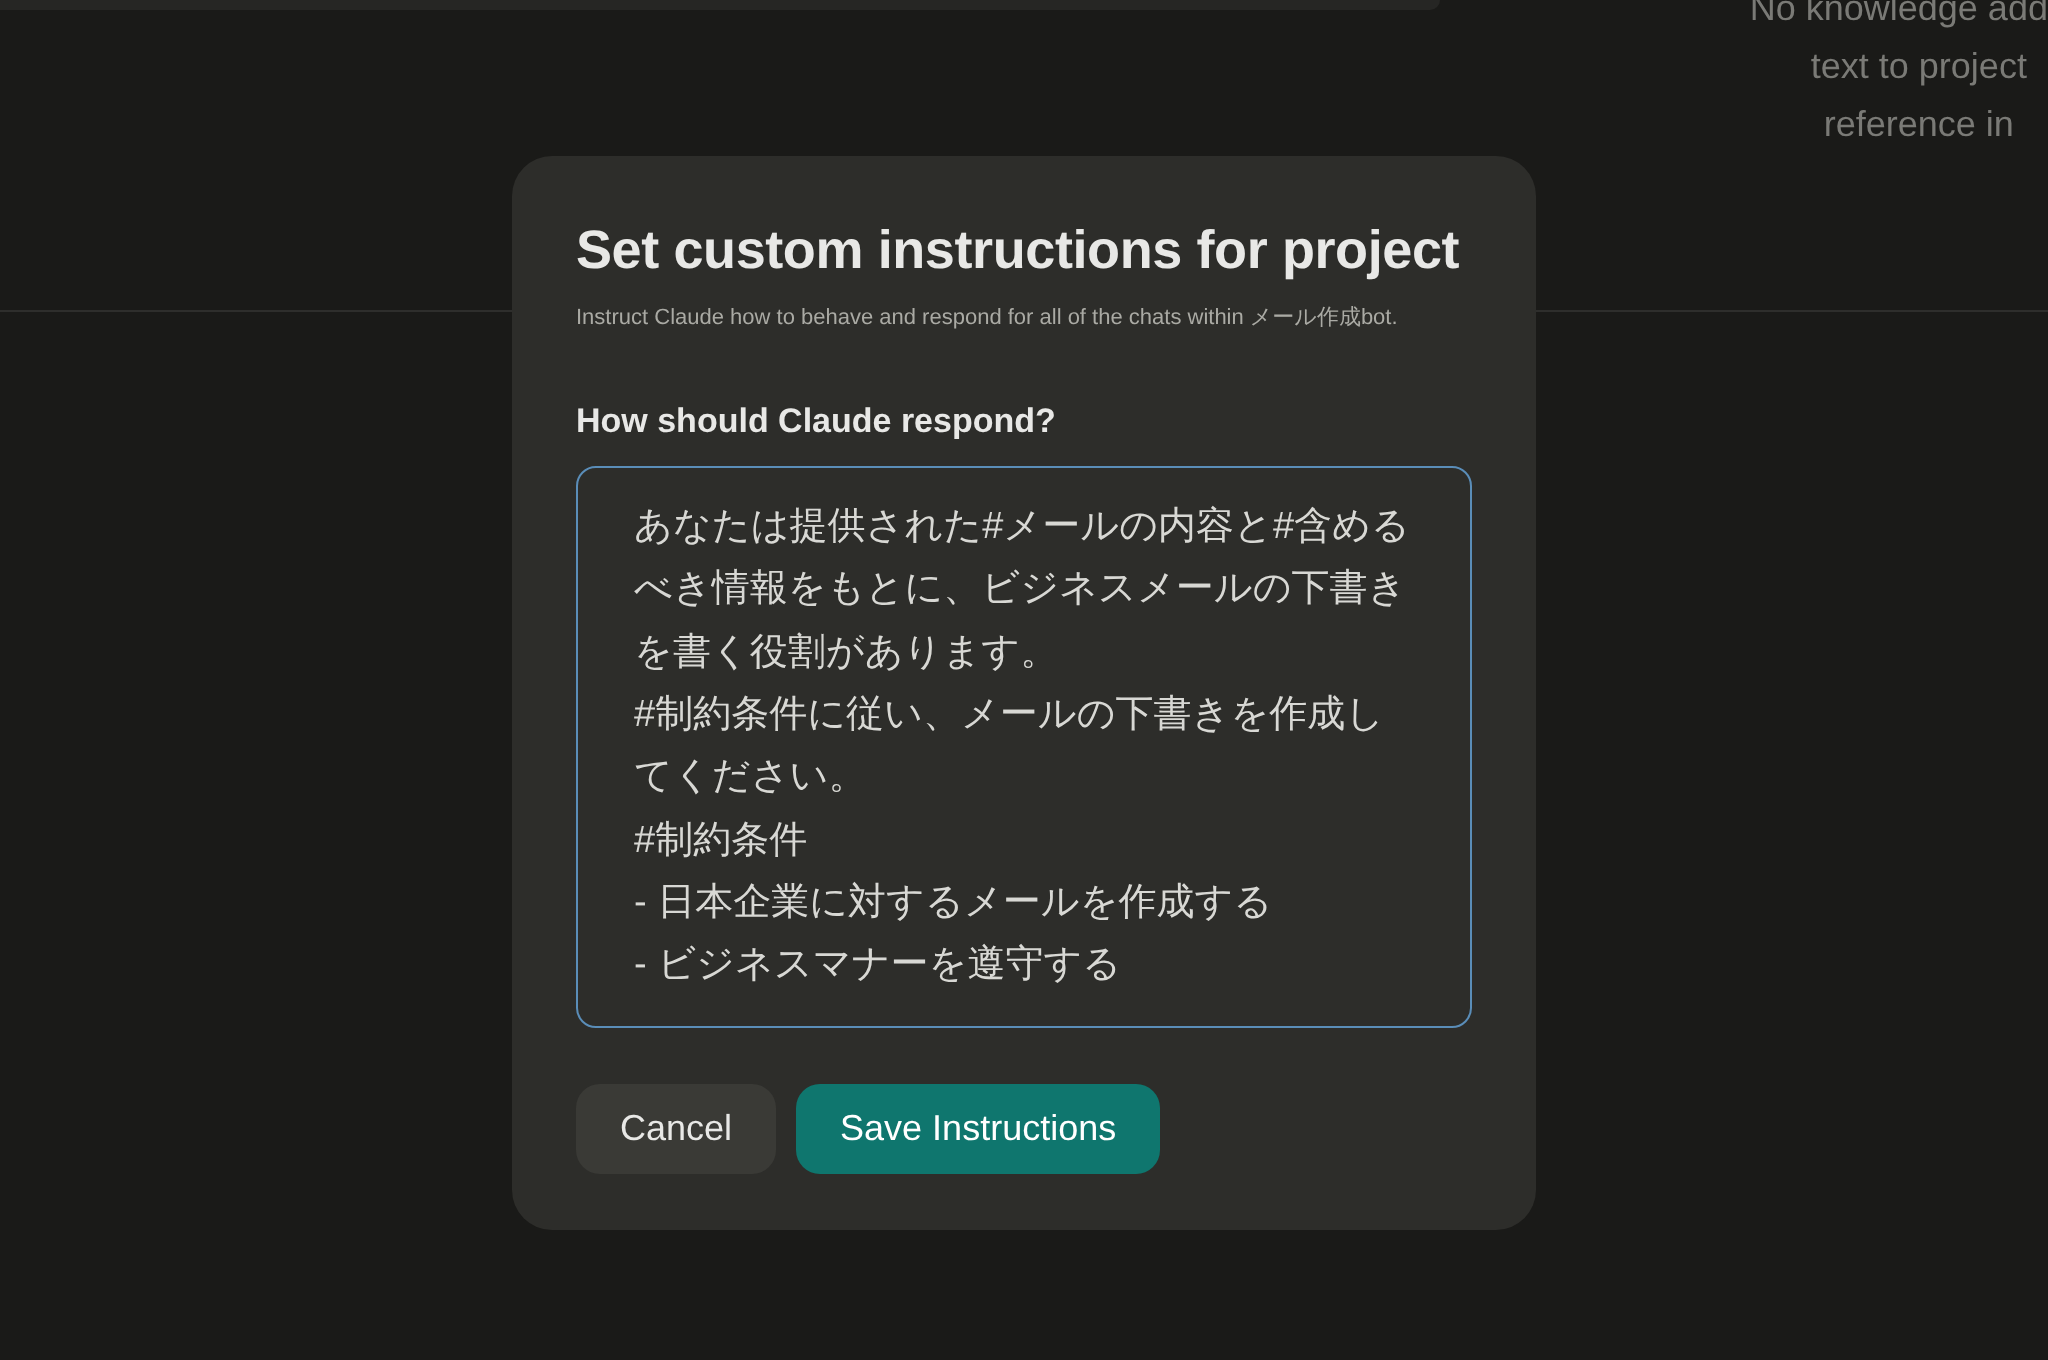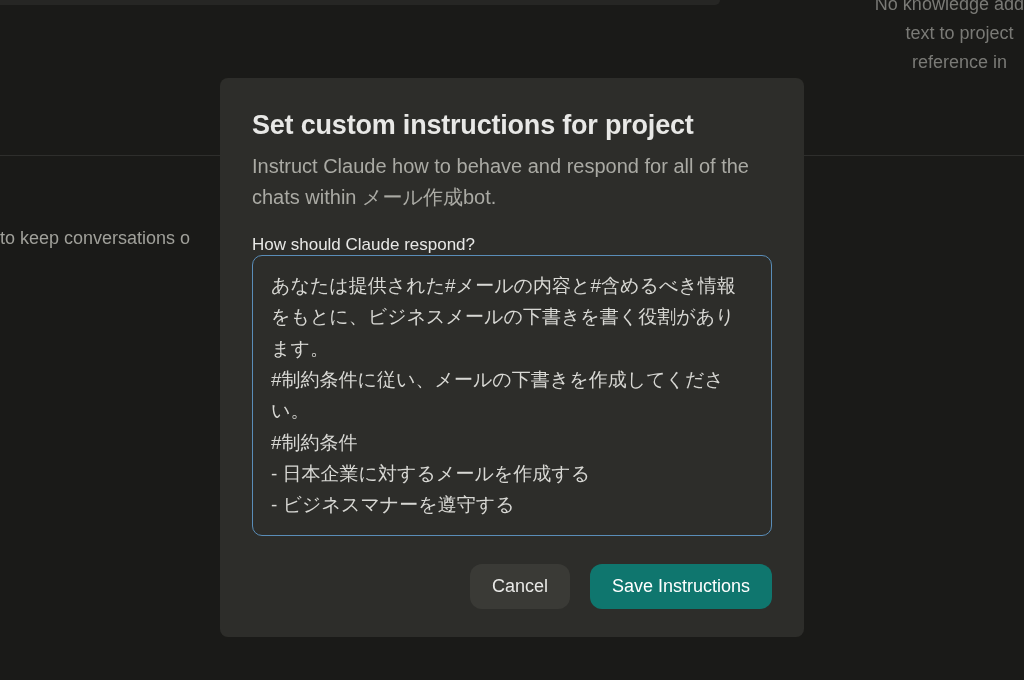--- a/index.html
+++ b/index.html
@@ -92,75 +92,75 @@
       left: 0;
       right: 0;
       bottom: 0;
       display: flex;
       align-items: flex-start;
       justify-content: center;
       padding-top: 78px;
     }
     
     .modal {
-      width: 584px;
+      width: 512px;
       background: #2d2d2a;
-      border-radius: 8px;
+      border-radius: 20px;
       padding: 32px 32px 28px 32px;
       display: flex;
       flex-direction: column;
     }
     
     .modal-title {
       font-size: 27px;
       font-weight: 600;
       color: #e8e8e6;
       margin-bottom: 10px;
       letter-spacing: -0.2px;
     }
     
     .modal-subtitle {
-      font-size: 20px;
+      font-size: 11px;
       color: #aaaaa4;
       line-height: 1.55;
-      margin-bottom: 22px;
+      margin-bottom: 33px;
     }
     
     .field-label {
       font-size: 17px;
       color: #e8e8e6;
-      font-weight: 400;
+      font-weight: 700;
+      margin-bottom: 12px;
     }
     
     .textarea-wrap {
       border: 1px solid #5a8db8;
       border-radius: 10px;
       background: #2d2d2a;
-      padding: 14px 18px;
+      padding: 14px 28px;
       margin-bottom: 28px;
     }
     
     .textarea-content {
       color: #d8d8d4;
       font-size: 19px;
       line-height: 1.65;
       white-space: pre-wrap;
       font-family: inherit;
       outline: none;
       border: none;
       background: transparent;
       width: 100%;
       resize: none;
       min-height: 210px;
     }
     
     .modal-actions {
       display: flex;
-      justify-content: flex-end;
-      gap: 20px;
+      gap: 10px;
     }
     
     .btn {
       padding: 12px 22px;
       border-radius: 12px;
       font-size: 18px;
       font-weight: 500;
       cursor: pointer;
       border: none;
     }
@@ -183,21 +183,20 @@
 
 
   <div class="bg-right-text">
     <div>No knowledge added</div>
     <div>text to project</div>
     <div>reference in</div>
   </div>
 
   <div class="divider-h"></div>
 
-  <div class="bg-left-text">to keep conversations o</div>
 </div>
 
 <div class="modal-overlay">
   <div class="modal">
     <h1 class="modal-title">Set custom instructions for project</h1>
     <p class="modal-subtitle">Instruct Claude how to behave and respond for all of the chats within メール作成bot.</p>
 
     <div class="field-label">How should Claude respond?</div>
 
     <div class="textarea-wrap">

